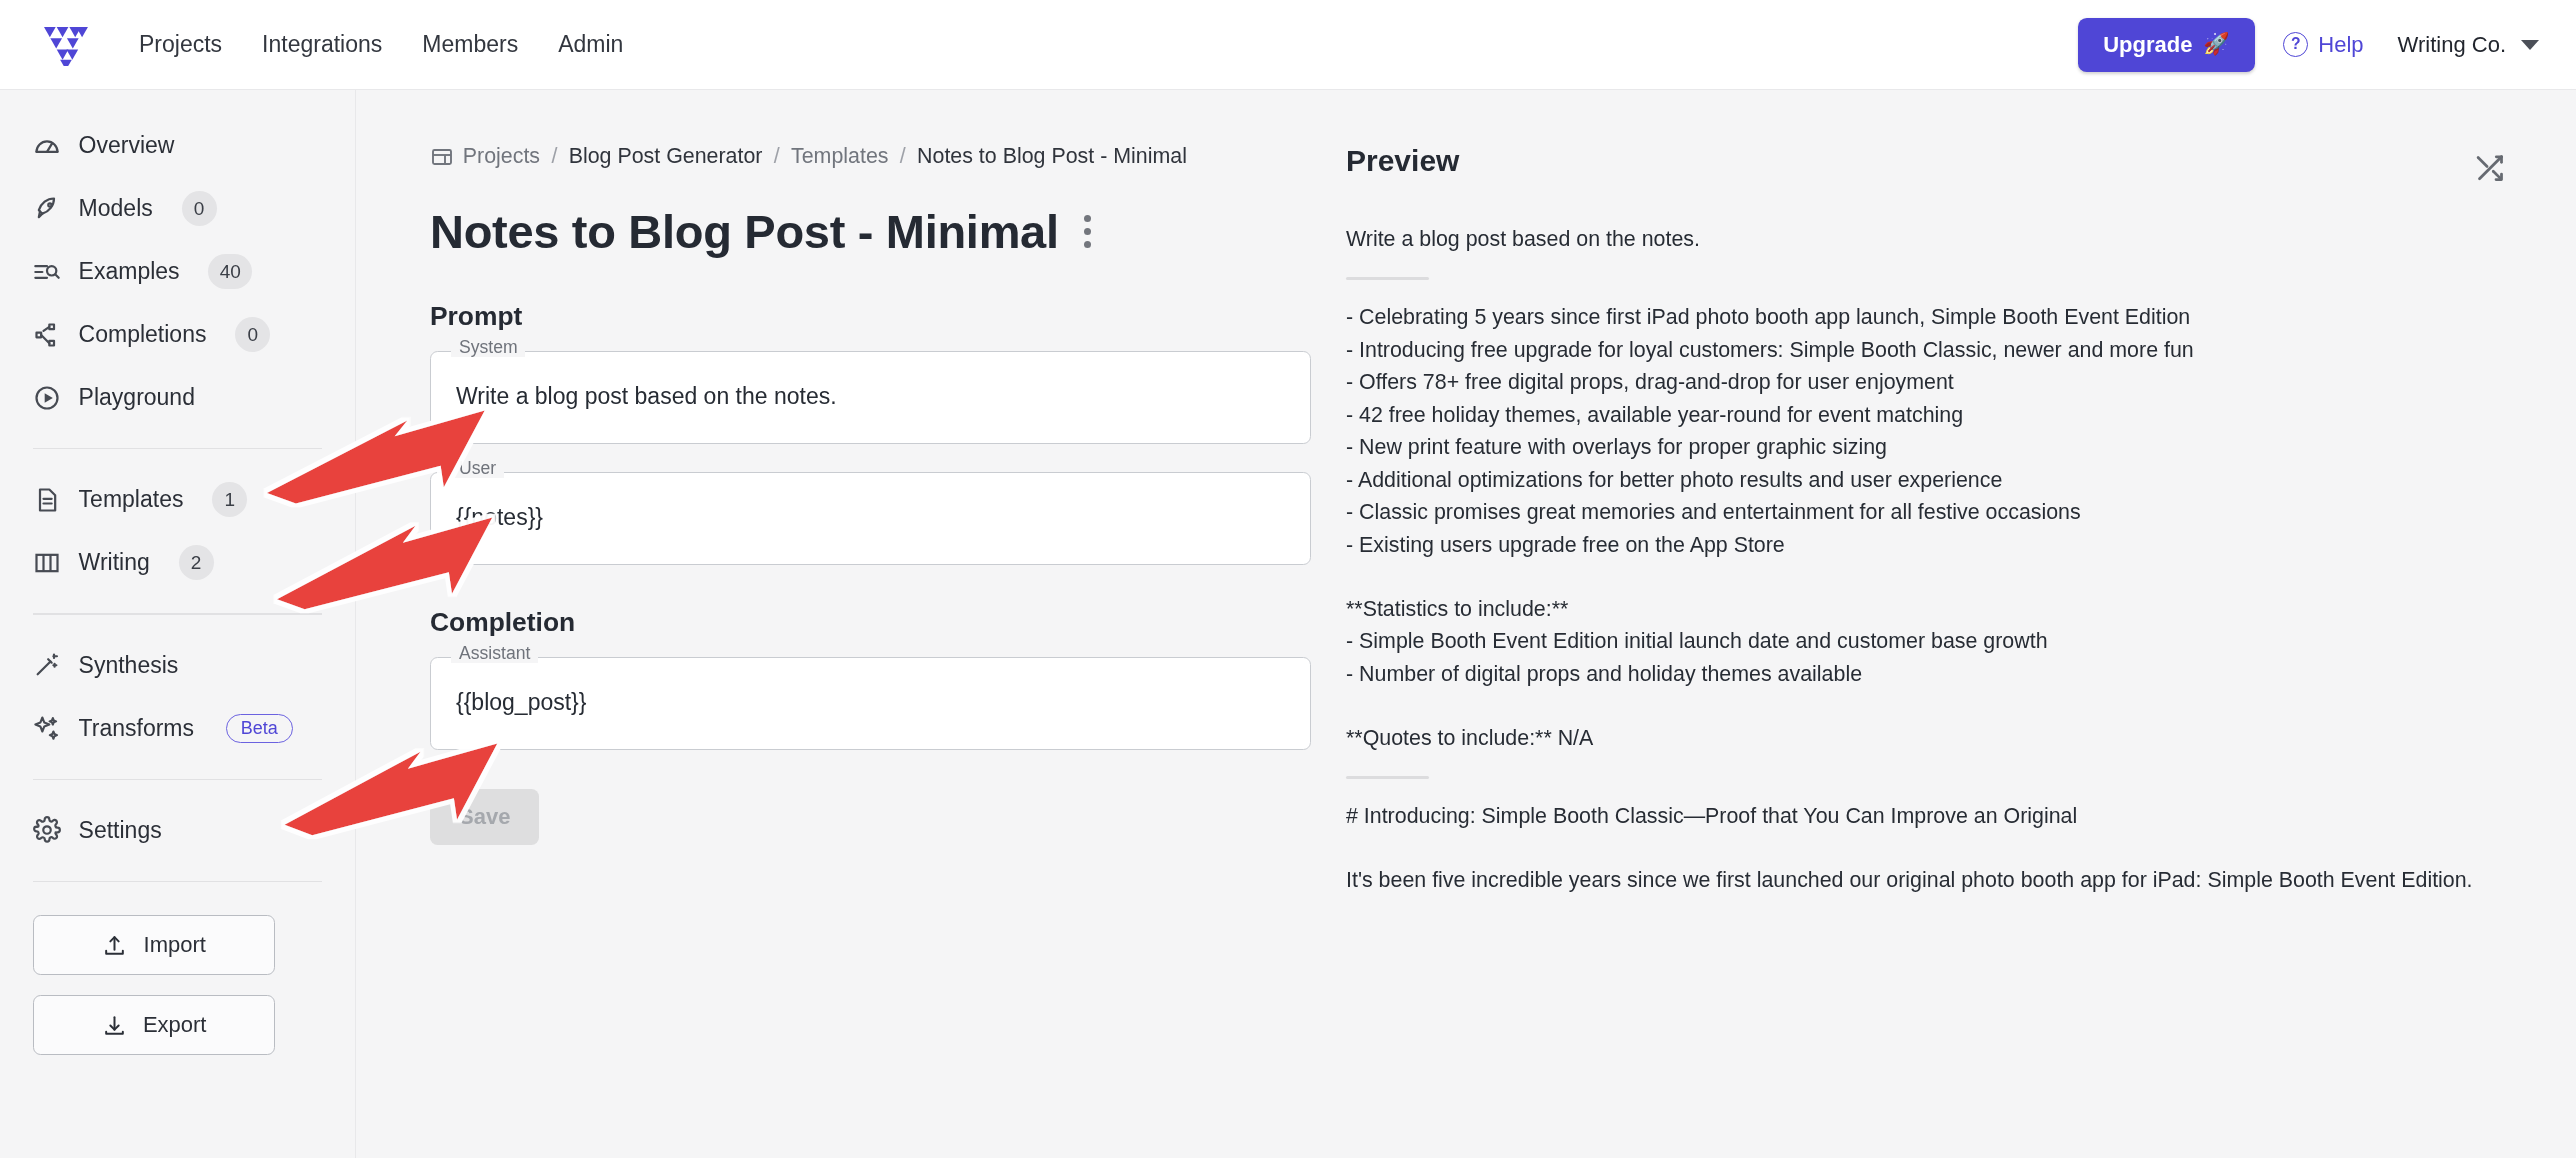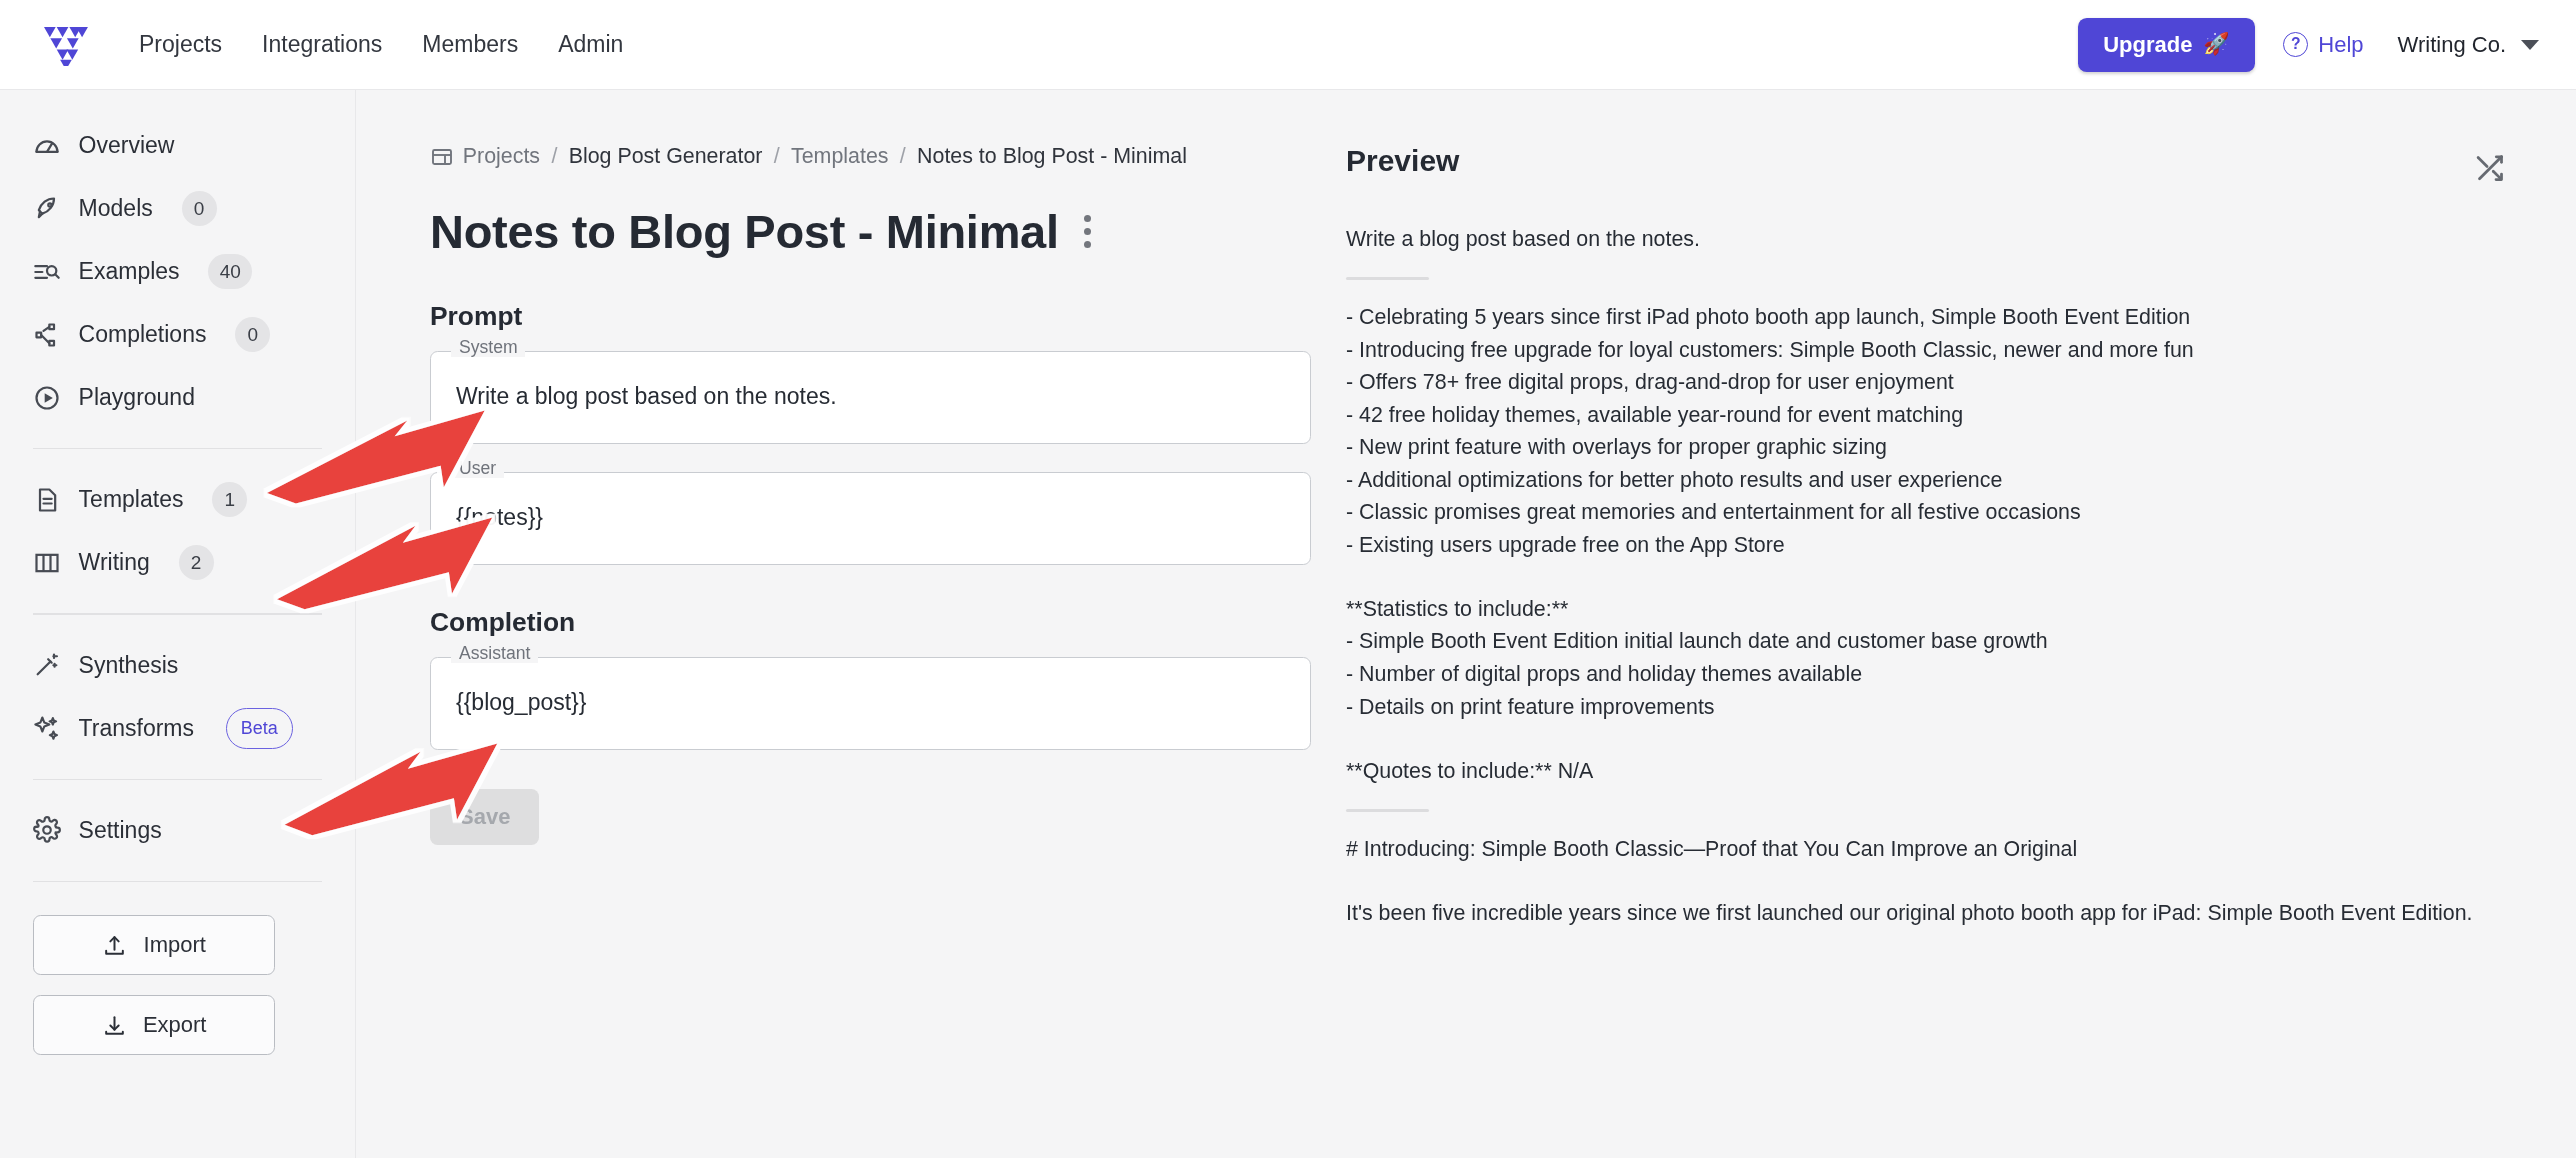--- a/index.html
+++ b/index.html
@@ -103,21 +103,21 @@
     height: 35px;
     padding: 0 11.3px;
     display: flex; align-items: center; justify-content: center;
     margin-left: 11.3px;
   }
   .beta-badge {
     border: 1.3px solid #6b62e0;
     color: #4f46d6;
     border-radius: 629px;
     font-size: 18px;
-    height: 41px;
+    height: 29px;
     padding: 0 14px;
     display: flex; align-items: center; justify-content: center;
     margin-left: 14px;
   }
   .side-divider { height: 1.3px; background: #e1e1e3; margin: 19px 33px 19px 33px; }
   .side-gap-sm { height: 14px; }
 
   .io-buttons { padding: 0 33px; }
   .io-btn {
     width: 242px;
@@ -490,21 +490,20 @@
           <div class="pv-line">- Offers 78+ free digital props, drag-and-drop for user enjoyment</div>
           <div class="pv-line">- 42 free holiday themes, available year-round for event matching</div>
           <div class="pv-line">- New print feature with overlays for proper graphic sizing</div>
           <div class="pv-line">- Additional optimizations for better photo results and user experience</div>
           <div class="pv-line">- Classic promises great memories and entertainment for all festive occasions</div>
           <div class="pv-line">- Existing users upgrade free on the App Store</div>
           <div class="pv-blank"></div>
           <div class="pv-line">**Statistics to include:**</div>
           <div class="pv-line">- Simple Booth Event Edition initial launch date and customer base growth</div>
           <div class="pv-line">- Number of digital props and holiday themes available</div>
-          <div class="pv-line">- Details on print feature improvements</div>
           <div class="pv-blank"></div>
           <div class="pv-line">**Quotes to include:** N/A</div>
           <div class="pv-rule"></div>
           <div class="pv-line"># Introducing: Simple Booth Classic—Proof that You Can Improve an Original</div>
           <div class="pv-blank"></div>
           <div class="pv-line">It's been five incredible years since we first launched our original photo booth app for iPad: Simple Booth Event Edition.</div>
         </div>
     </section>
   </main>
 </div>

